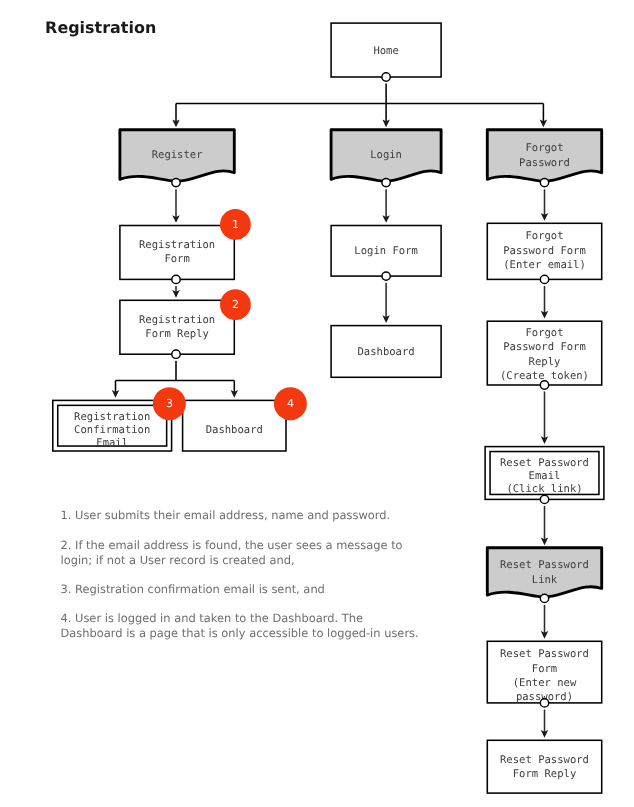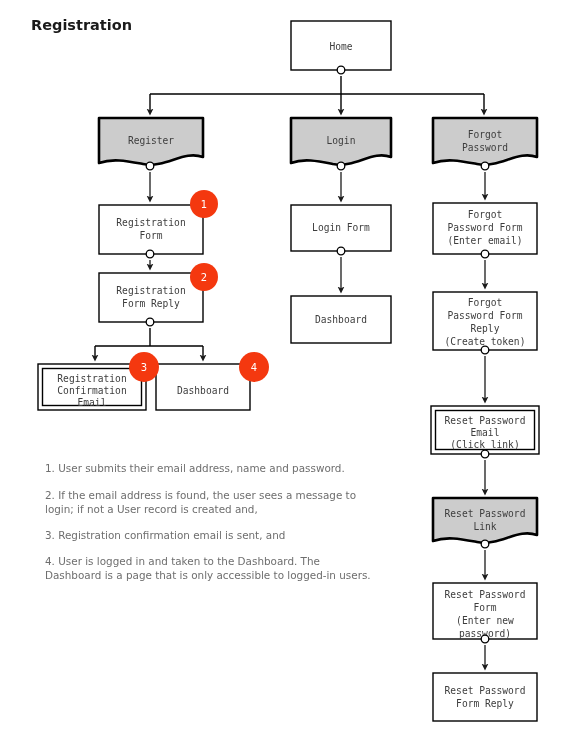--- a/index.html
+++ b/index.html
@@ -9,21 +9,21 @@
   }
   body {
     width: 576px;
     height: 734px;
     position: relative;
     overflow: hidden;
     font-family: "Liberation Sans", sans-serif;
   }
   #diagram-root {
     position: absolute;
-    left: 7px; top: 0;
+    left: 17px; top: 0;
     width: 500px;
     height: 734px;
   }
   .title-text {
     font-family: "DejaVu Sans", sans-serif;
     font-size: 14.5px;
     font-weight: bold;
     fill: #1a1a1a;
   }
   .node-label {

